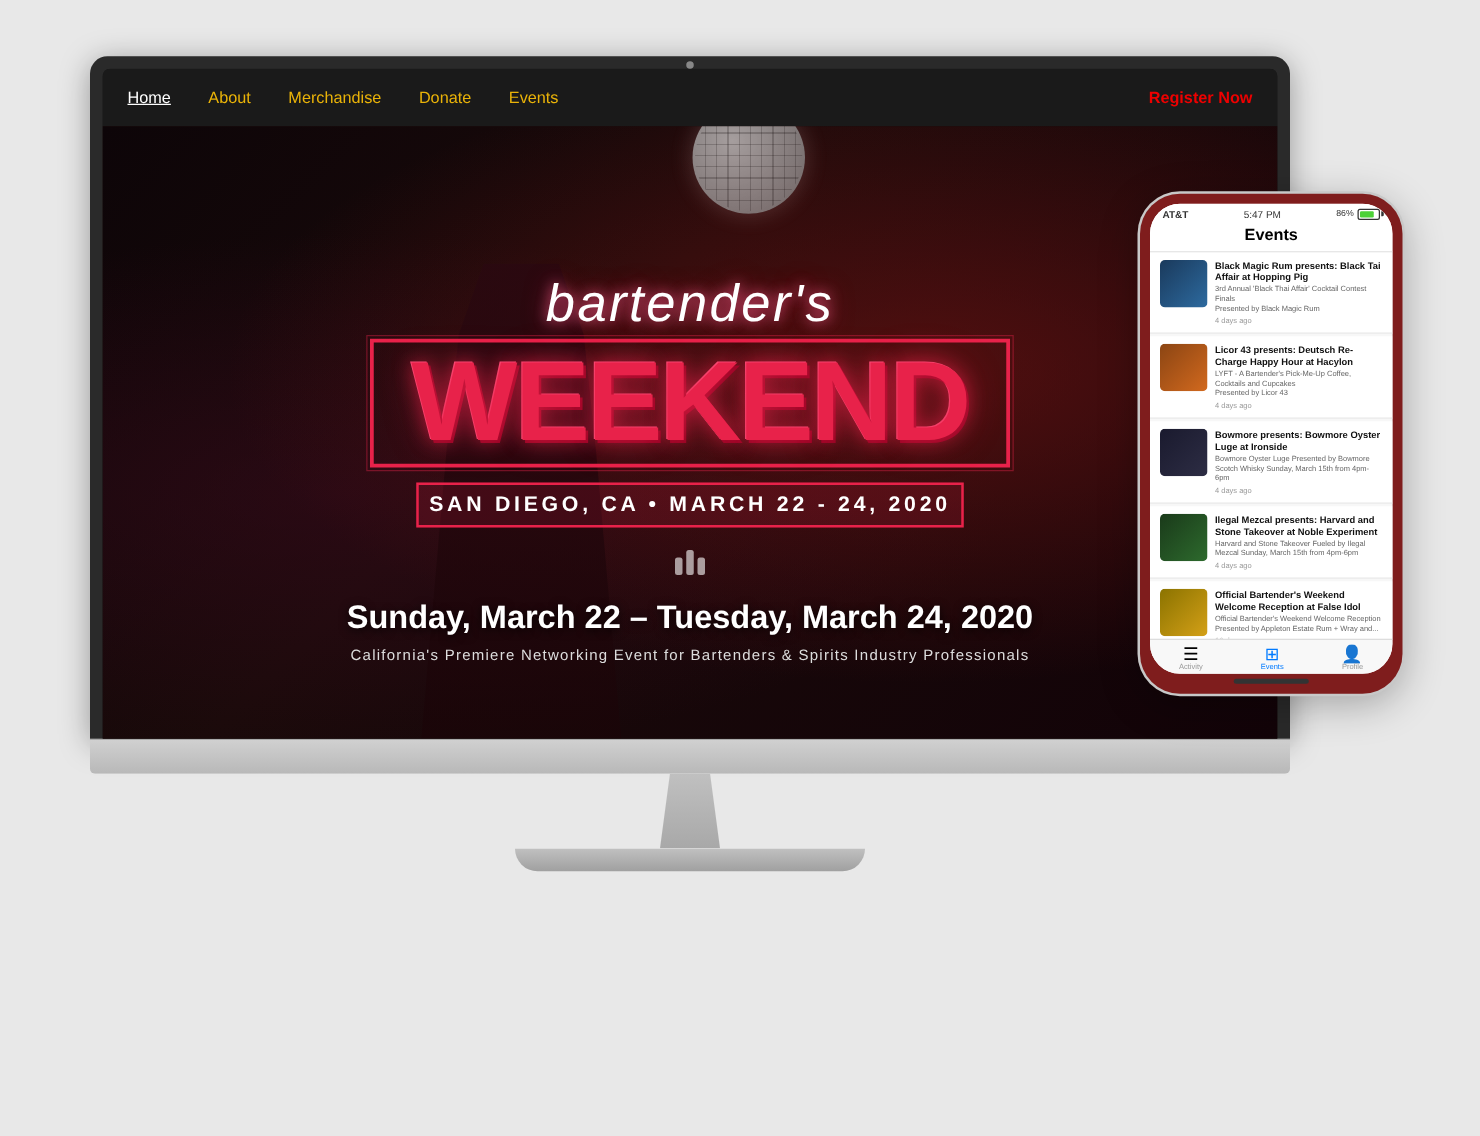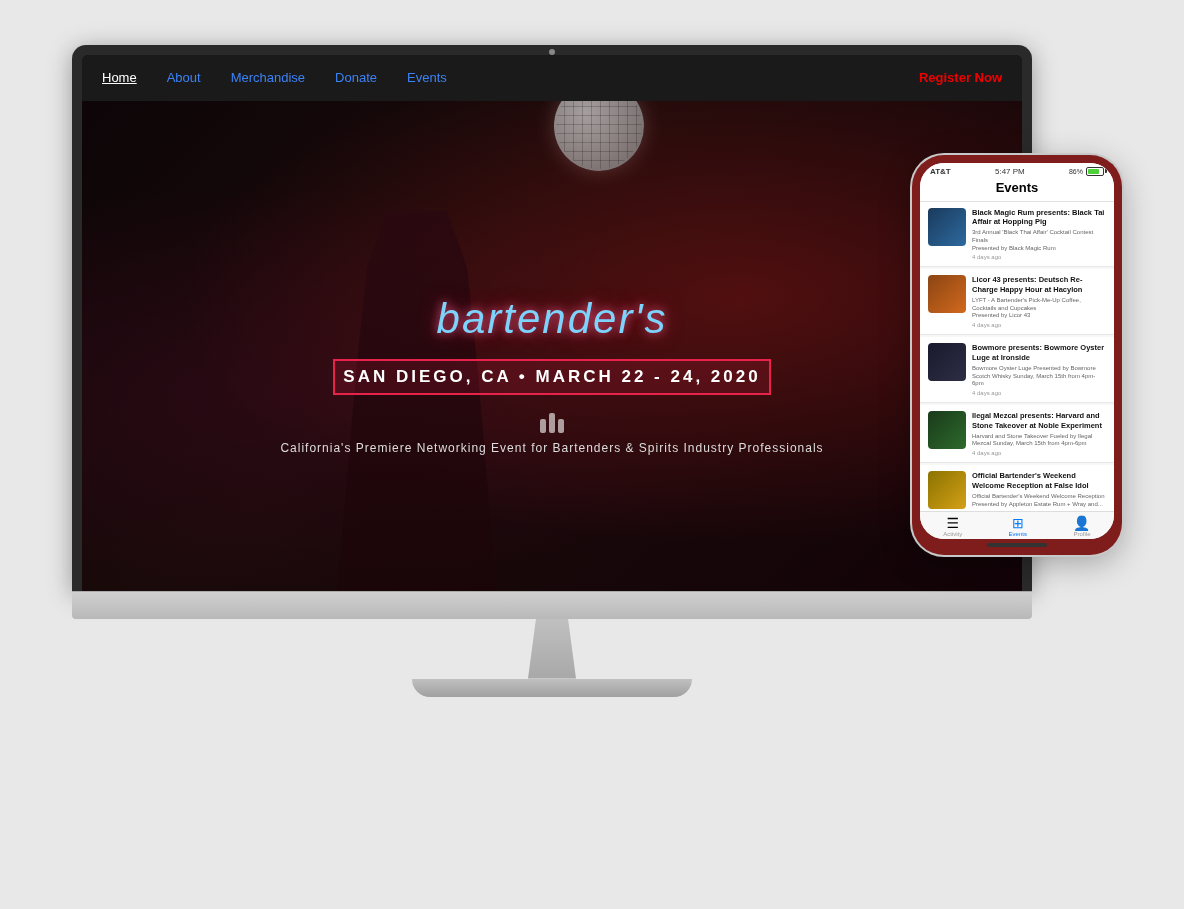--- a/index.html
+++ b/index.html
@@ -85,21 +85,21 @@
     .nav {
       background: #1a1a1a;
       display: flex;
       align-items: center;
       padding: 0 20px;
       height: 46px;
       gap: 30px;
     }
 
     .nav-item {
-      color: #3b82f6;
+      color: #eab308;
       font-size: 13px;
       cursor: pointer;
       text-decoration: none;
     }
 
     .nav-item.active {
       color: #fff;
       text-decoration: underline;
     }
 
@@ -179,21 +179,21 @@
       display: flex;
       flex-direction: column;
       align-items: center;
       text-align: center;
       margin-top: 60px;
     }
 
     .hero-script {
       font-family: 'Comic Sans MS', cursive, sans-serif;
       font-size: 42px;
-      color: #7dd3fc;
+      color: #ffffff;
       font-style: italic;
       text-shadow:
         0 0 10px rgba(255,100,150,0.8),
         0 0 20px rgba(255,50,100,0.5);
       letter-spacing: 2px;
       line-height: 1.1;
       margin-bottom: 4px;
     }
 
     .hero-title {
@@ -462,31 +462,33 @@
             <span class="nav-register">Register Now</span>
           </nav>
 
           <div class="hero">
             <div class="hero-bg"></div>
             <div class="disco-ball"></div>
             <div class="figure"></div>
 
             <div class="hero-content">
               <div class="hero-script">bartender's</div>
+              <div class="hero-title">WEEKEND</div>
 
               <div class="hero-date-box">
                 <span class="hero-date-text">SAN DIEGO, CA • MARCH 22 - 24, 2020</span>
               </div>
 
               <div class="hero-play-icon">
                 <span style="height:14px"></span>
                 <span style="height:20px"></span>
                 <span style="height:14px"></span>
               </div>
 
+              <div class="hero-dates-line">Sunday, March 22 – Tuesday, March 24, 2020</div>
               <div class="hero-subtitle">California's Premiere Networking Event for Bartenders &amp; Spirits Industry Professionals</div>
             </div>
           </div>
 
         </div>
       </div>
     </div>
     <div class="imac-chin"></div>
     <div class="imac-stand-neck"></div>
     <div class="imac-stand-base"></div>

